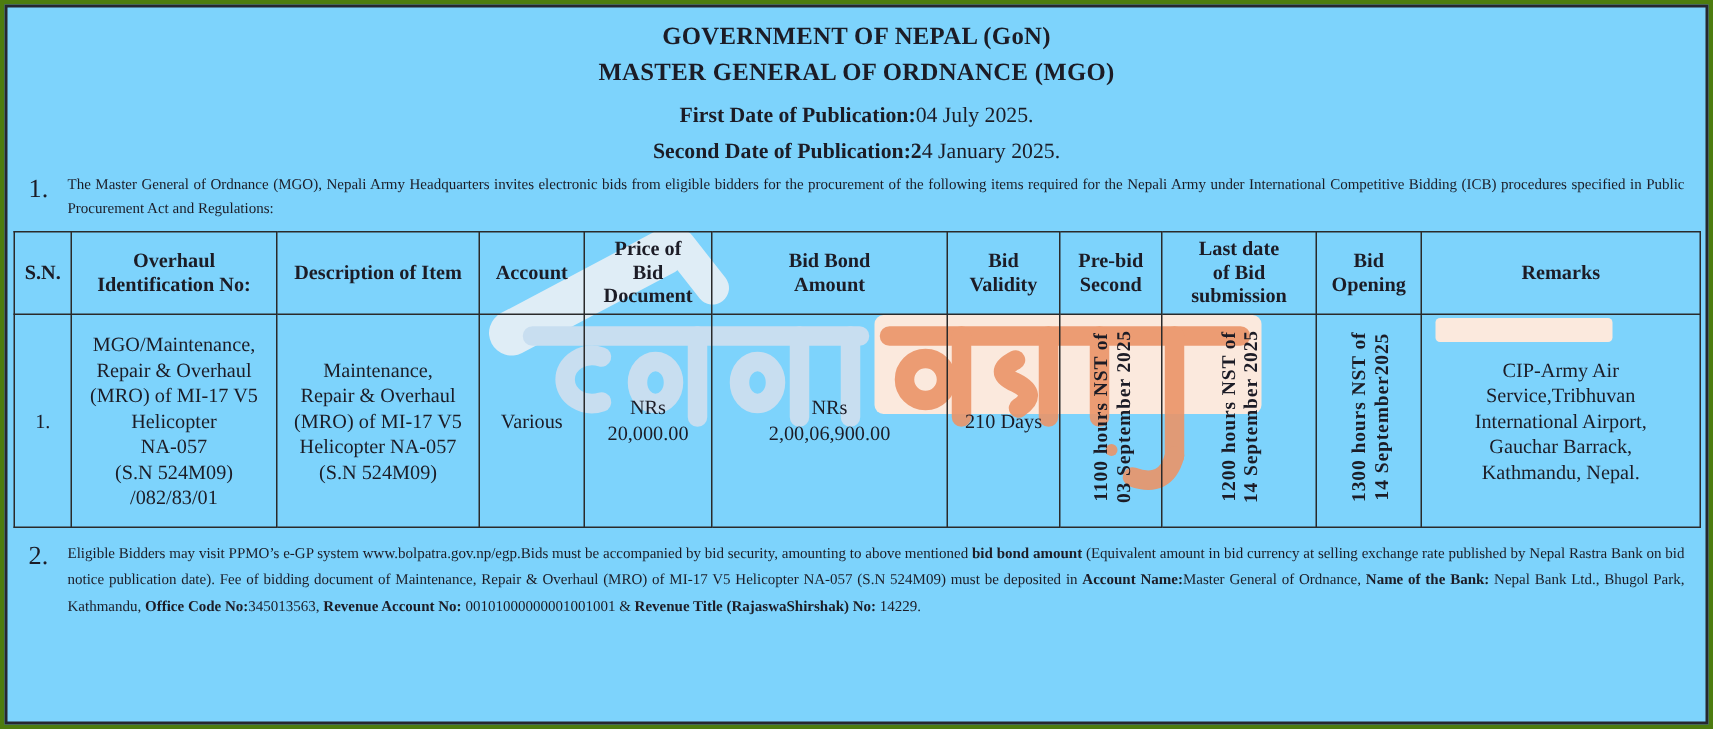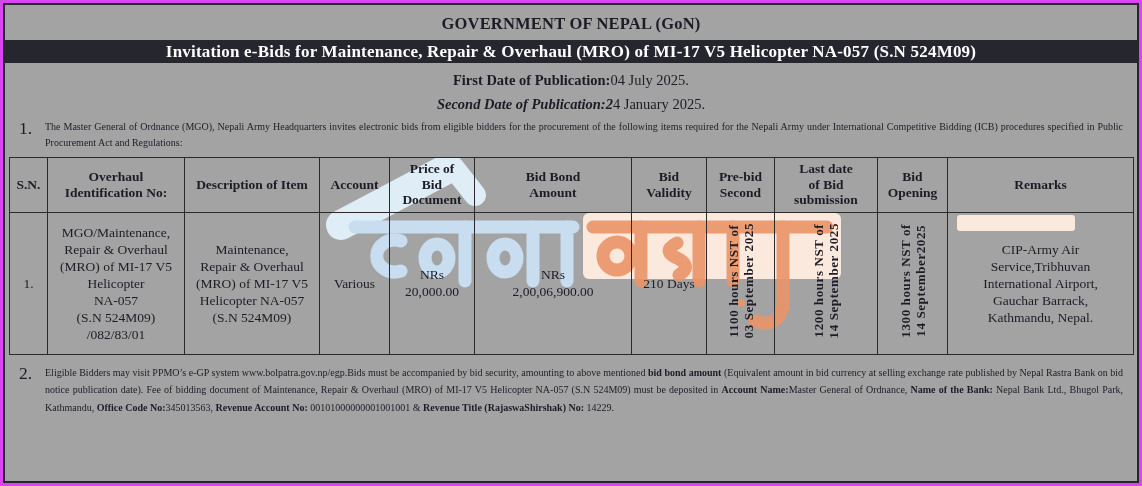--- a/index.html
+++ b/index.html
@@ -2,21 +2,21 @@
 <html><head>
 <meta charset="utf-8">
 <style>
   * { margin:0; padding:0; box-sizing:border-box; }
   html,body { width:1142px; height:486px; }
   body {
     font-family:"Liberation Serif", serif;
     background:#ffffff; color:#1c1c26;
     position:relative; overflow:hidden;
   }
-  .frame { position:absolute; inset:0; border:3px solid #d946ef; background:#a3a3a3; }
+  .frame { position:absolute; inset:0; border:3px solid #4d7c0f; background:#7dd3fc; }
   .frame-inner { position:absolute; inset:0; border:2px solid #26262f; padding-top:7px; }
 
   
   .hdr-line { text-align:center; font-weight:bold; font-size:16.5px; line-height:24px; letter-spacing:.2px; }
   .banner {
     margin-top:4px; height:23px; background:#26262e; color:#ffffff;
     font-weight:bold; font-size:17px; line-height:23px; text-align:center; letter-spacing:.2px;
   }
   .pub { text-align:center; font-size:14.5px; line-height:17px; }
   .pub-first { margin-top:9px; }
@@ -44,25 +44,25 @@
   
   .wm { position:absolute; left:316px; top:0px; width:775px; height:200px; z-index:0; pointer-events:none; }
 </style>
 </head>
 <body>
 
 <div class="frame">
   <div class="frame-inner">
 
     <div class="hdr-line">GOVERNMENT OF NEPAL (GoN)</div>
+    <div class="hdr-line">MASTER GENERAL OF ORDNANCE (MGO)</div>
 
-    <div class="banner">Invitation e-Bids for Maintenance, Repair &amp; Overhaul (MRO) of MI-17 V5 Helicopter NA-057 (S.N 524M09)</div>
 
     <div class="pub pub-first"><span style="font-weight: bold;">First Date of Publication:</span><span>04 July 2025.</span></div>
-    <div class="pub pub-second"><span style="font-weight: bold; font-style: italic;">Second Date of Publication:2</span><span>4 January 2025.</span></div>
+    <div class="pub pub-second"><span style="font-weight: bold;">Second Date of Publication:2</span><span>4 January 2025.</span></div>
 
     <div class="clause clause-1">
       <div class="clause-num">1.</div>
       <div class="clause-body">The Master General of Ordnance (MGO), Nepali Army Headquarters invites electronic bids from eligible bidders for the procurement of the following items required for the Nepali Army under International Competitive Bidding (ICB) procedures specified in Public Procurement Act and Regulations:</div>
     </div>
 
     <div class="tbl-wrap">
 
       <svg class="wm" viewBox="0 0 775 200" aria-hidden="true" title="ठेक्का बजार">
 

